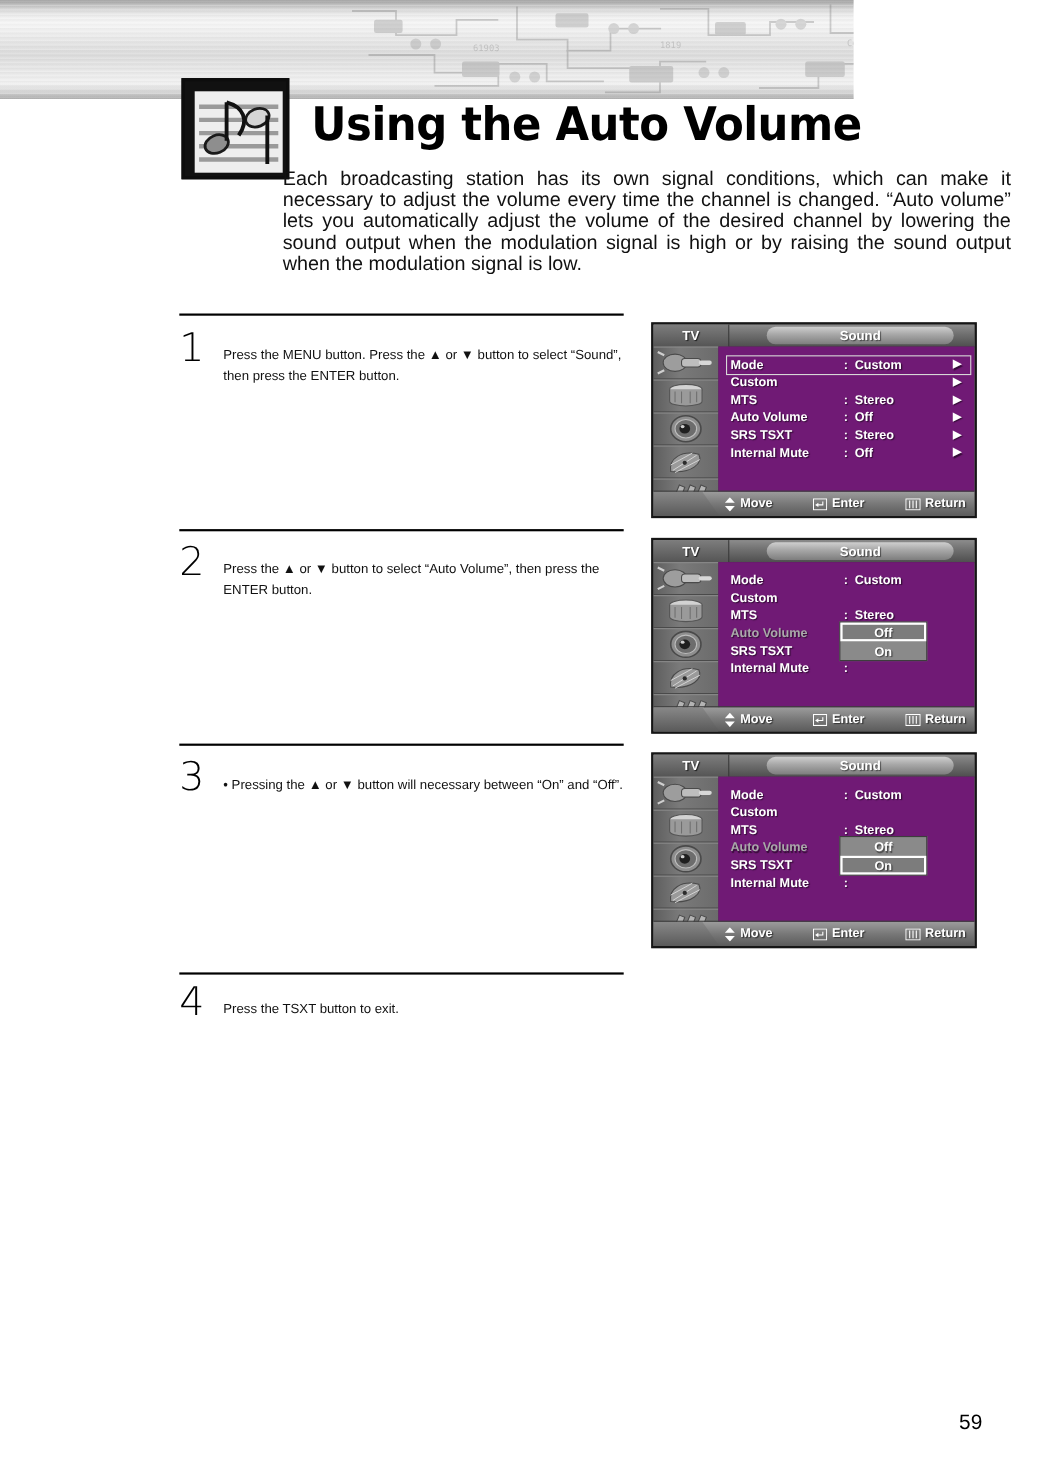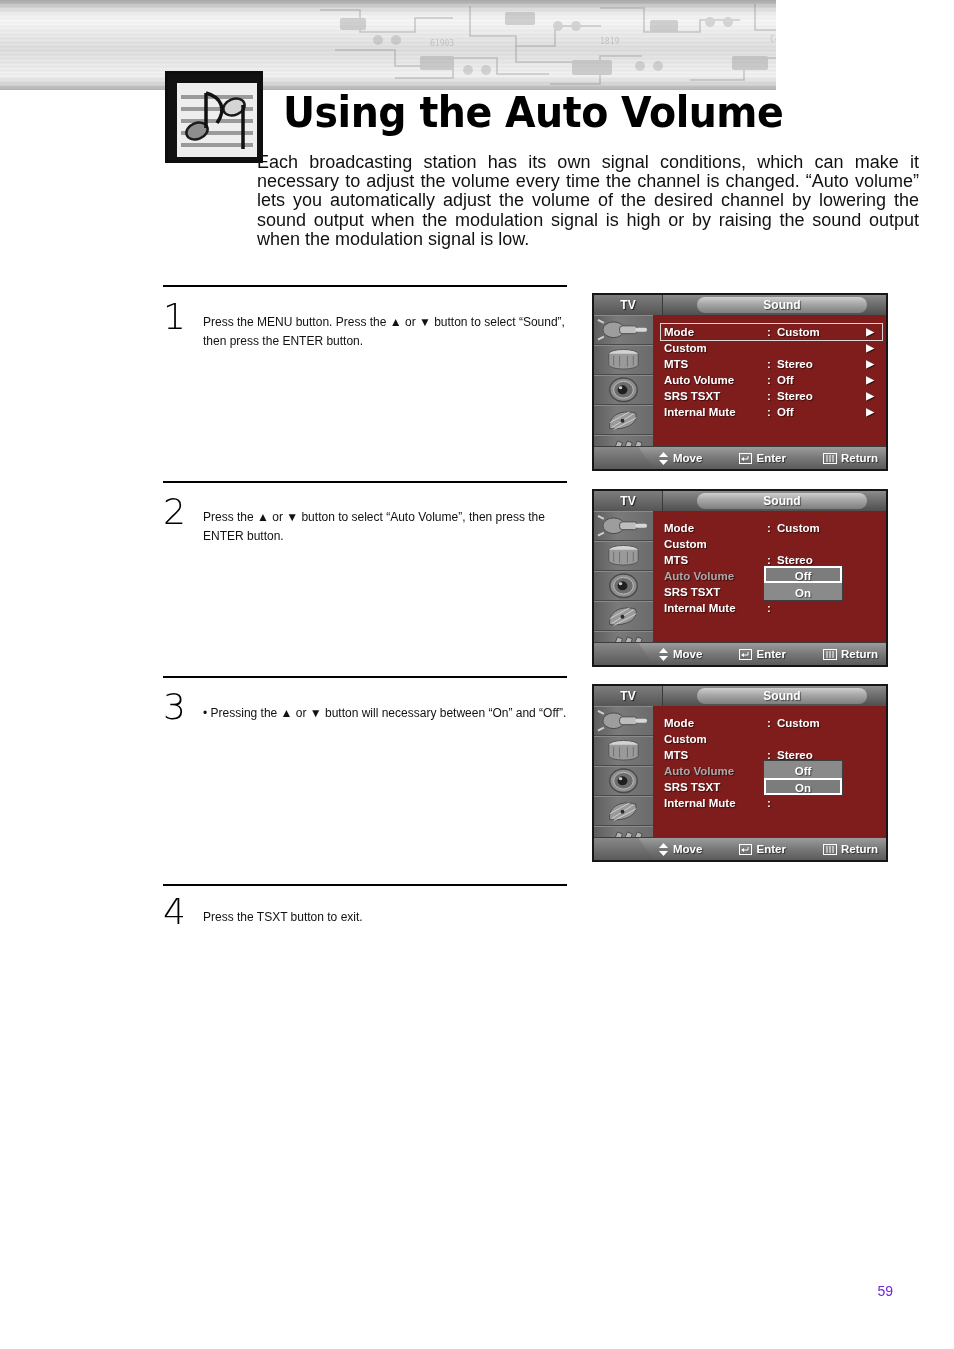--- a/index.html
+++ b/index.html
@@ -196,21 +196,21 @@
     position: relative;
     height: 28px;
     border-bottom: 1px solid #4a4a4a;
     border-top: 1px solid #8a8a8a;
     overflow: hidden;
   }
   .osd-body {
     position: absolute;
     left: 59px; top: 20px;
     right: 0; bottom: 22px;
-    background: #7f1d1d;
+    background: #701a75;
   }
   .osd-rows {
     position: absolute;
     left: 8px; top: 9px;
     right: 4px;
   }
   .osd-row {
     position: relative;
     height: 16px;
     line-height: 16px;
@@ -283,22 +283,22 @@
     border: 2px solid #ffffff;
     background: #7c7c7c;
   }
 
   
   .page-num {
     position: absolute;
     left: 0; top: 1283px;
     width: 893px;
     text-align: right;
-    font-size: 14px;
-    color: #6d28d9;
+    font-size: 19px;
+    color: #000000;
     font-family: "Liberation Sans", sans-serif;
   }
 </style>
 </head>
 <body>
 
 <div class="banner">
   <div class="banner-streaks"></div>
   <svg class="circuit" viewBox="0 0 654 90" preserveAspectRatio="none">
     <g fill="none" stroke="#6a6a6a" stroke-width="1.6">

